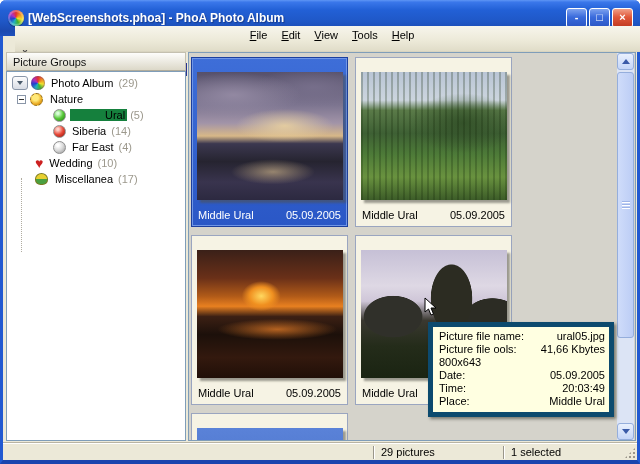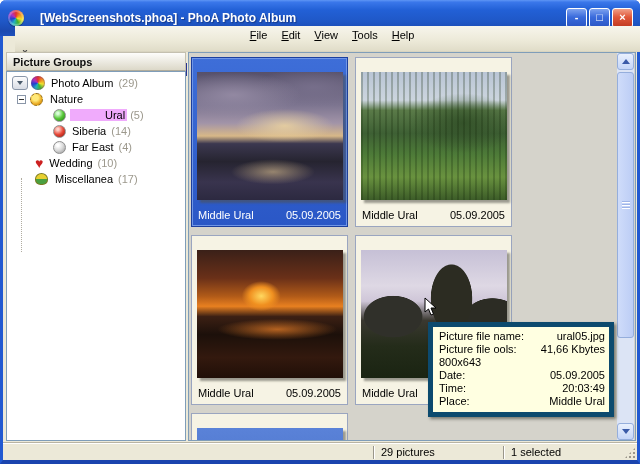--- a/index.html
+++ b/index.html
@@ -6,21 +6,21 @@
   html,body { width:640px; height:464px; overflow:hidden; }
   body { font-family:"Liberation Sans", sans-serif; font-size:11px; color:#000; }
 
   .window { position:relative; width:640px; height:464px; background:#ece9d8;
     border-left:3px solid #2159d1; border-right:3px solid #2159d1; border-bottom:4px solid #1a44ae;
     border-radius:6px 6px 0 0; }
 
   
   .titlebar { position:absolute; left:-3px; top:0; width:640px; height:36px;
     background:linear-gradient(180deg,#5f96f5 0%,#3a77ea 6%,#2260d6 28%,#1f57c6 60%,#1b49b0 86%,#1e50bc 100%);
-    border-radius:6px 6px 0 0; display:flex; align-items:center; padding:0 5px;gap:12px; }
+    border-radius:6px 6px 0 0; display:flex; align-items:center; padding:0 5px; }
   .app-icon { width:16px; height:16px; border-radius:50%; margin:0 4px 0 3px; flex:0 0 auto;
     background:conic-gradient(#e03030,#f09020,#f0e030,#40b030,#20b0c0,#2040d0,#b030c0,#e03030);
     box-shadow:inset 0 0 0 2px rgba(255,255,255,.25), 0 1px 1px rgba(0,0,0,.4); }
   .title-text { color:#fff; font-weight:bold; font-size:12px; text-shadow:1px 1px 1px #163a8c;
     flex:1 1 auto; white-space:nowrap; overflow:hidden; }
   .winbtns { display:flex; gap:2px; margin-right:2px; }
   .wbtn { width:21px; height:20px; border-radius:3px; border:1px solid #fff;
     background:linear-gradient(180deg,#7da2ef 0%,#3a6bdc 45%,#2b55c4 100%);
     color:#fff; font-size:11px; line-height:18px; text-align:center; font-weight:bold; }
   .wbtn.close { background:linear-gradient(180deg,#f0a088 0%,#e0583a 45%,#c03820 100%); }
@@ -89,29 +89,29 @@
   .ic-form .pencil { position:absolute; right:-4px; bottom:-2px; font-size:9px; color:#d08020; }
   .ic-help { width:15px; height:15px; border-radius:50%; border:1px solid #1c48a8;
     background:radial-gradient(circle at 35% 30%,#7fb0f5,#2a58c0); color:#fff; font-weight:bold;
     font-size:10px; line-height:14px; text-align:center; }
   .ic-exit { width:12px; height:14px; border:1px solid #44506e; background:linear-gradient(180deg,#c7d2e8,#8fa0c2); position:relative; }
   .ic-exit::after { content:""; position:absolute; right:1px; top:1px; width:5px; height:10px; background:linear-gradient(180deg,#57b457,#2a7a2a); }
 
   
   .left-panel { position:absolute; left:3px; top:52px; width:180px; height:389px; }
   .panel-header { height:19px; background:linear-gradient(180deg,#fdfdfb,#dcd8c8);
-    border:1px solid #c4c0b0; border-bottom:1px solid #b0ac9c; font-weight:bold;
+    border:1px solid #c4c0b0; border-bottom:1px solid #b0ac9c; font-weight:normal;
     padding:3px 0 0 6px; color:#111; }
   .tree { position:absolute; left:0; top:19px; width:180px; height:370px; background:#fff;
     border:1px solid #7f9db9; overflow:hidden; padding-top:3px; }
   .trow { height:16px; display:flex; align-items:center; white-space:nowrap; position:relative; }
   .tlabel { padding:0 2px; }
   .tcount { color:#9c988c; margin-left:3px; }
   .bold { font-weight:normal; }
-  .sel-inactive { background:#f0abfc;padding-left:35px; }
+  .sel-inactive { background:#15803d;padding-left:35px; }
   .drop-btn { width:16px; height:14px; margin:0 3px 0 5px; border:1px solid #8a96a8; border-radius:3px;
     background:linear-gradient(180deg,#fdfdfd,#d8dce4); display:flex; align-items:center; justify-content:center; }
   .drop-btn::after { content:""; width:0; height:0; border:3px solid transparent; border-top:4px solid #4a5a6a; margin-top:3px; }
   .pinwheel { width:14px; height:14px; border-radius:50%; margin-right:4px;
     background:conic-gradient(#e03030,#f09020,#f0e030,#40b030,#20b0c0,#2040d0,#b030c0,#e03030);
     box-shadow:inset 0 0 0 1px rgba(120,60,120,.4); }
   .expander { width:9px; height:9px; border:1px solid #8a96a8; background:#fff; margin:0 4px 0 10px;
     display:flex; align-items:center; justify-content:center; }
   .expander::after { content:""; width:5px; height:1px; background:#333; }
   .ic-sun { width:13px; height:13px; border-radius:50%; margin-right:5px;

